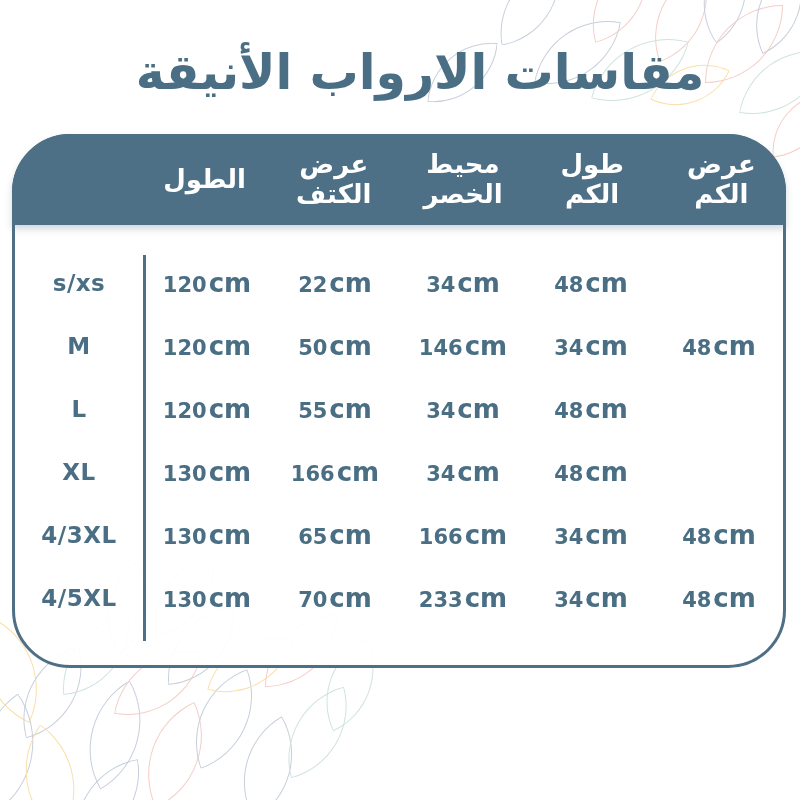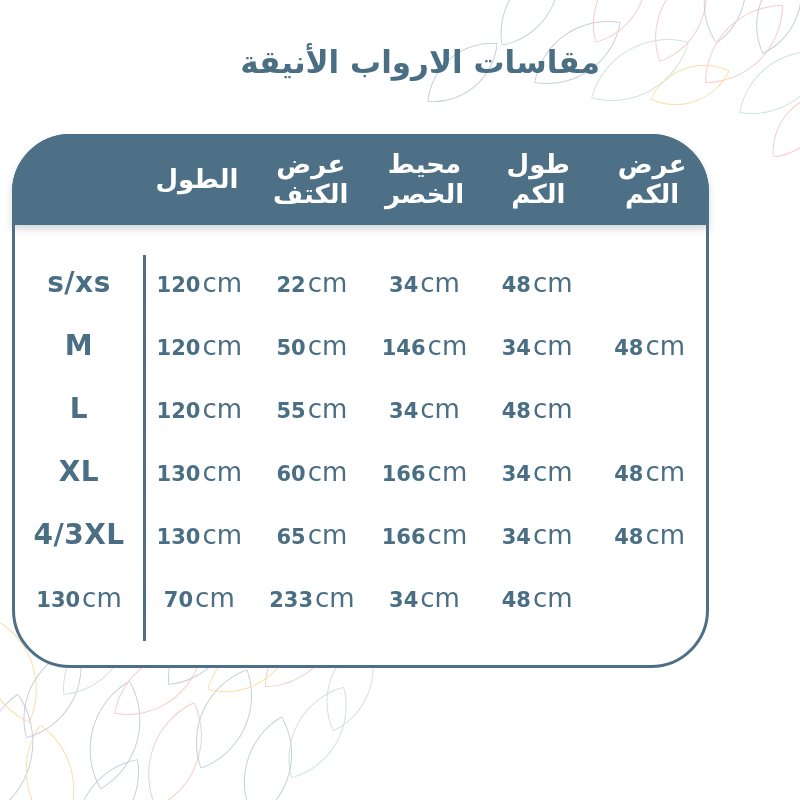--- a/index.html
+++ b/index.html
@@ -23,32 +23,32 @@
     border-radius:0 100% 0 100%;
     background:transparent;
   }
   
   .page-title{
     position:absolute;
     z-index:2;
     top:44px;left:0;right:0;
     text-align:center;
     direction:rtl;
-    font-size:31px;
+    font-size:49px;
     font-weight:bold;
     color:var(--text);
     letter-spacing:0;
     margin-left:40px;
   }
   
   .size-card{
     position:absolute;
     z-index:1;
     left:12px;top:134px;
-    width:697px;height:534px;
+    width:774px;height:534px;
     border:3px solid var(--accent);
     border-radius:58px;
     background:rgba(255,255,255,0.93);
   }
   .card-header{
     height:91px;
     margin:-3px -3px 0 -3px;
     background:var(--accent);
     border-radius:58px 58px 0 0;
     display:grid;
@@ -78,29 +78,29 @@
   }
   .trow{
     display:grid;
     grid-template-columns:128px repeat(5,1fr);
     align-items:center;
     height:63px;
   }
   .cell{text-align:center;color:var(--text);}
   .size{
     font-weight:bold;
-    font-size:28px;
+    font-size:23px;
     letter-spacing:0.5px;
   }
   .num{
     font-weight:bold;
     font-size:21px;
   }
   .unit{
-    font-weight:normal;
+    font-weight:bold;
     font-size:26px;
     margin-left:2px;
   }
 </style>
 </head>
 <body>
 
 <div id="leaves">
     <div class="leaf" style="left: 495px; top: -30px; width: 70px; height: 70px; border-color: rgb(198, 207, 220); transform: rotate(80deg);"></div>
     <div class="leaf" style="left: 540px; top: 15px; width: 75px; height: 75px; border-color: rgb(198, 207, 220); transform: rotate(100deg);"></div>
@@ -184,36 +184,36 @@
       <div class="cell size">L</div>
       <div class="cell"><span class="num">120</span><span class="unit">cm</span></div>
       <div class="cell"><span class="num">55</span><span class="unit">cm</span></div>
       <div class="cell"><span class="num">34</span><span class="unit">cm</span></div>
       <div class="cell"><span class="num">48</span><span class="unit">cm</span></div>
     </div>
 
     <div class="trow">
       <div class="cell size">XL</div>
       <div class="cell"><span class="num">130</span><span class="unit">cm</span></div>
-      <div class="cell"><span class="num">60</span><span class="unit">cm</span></div>
       <div class="cell"><span class="num">166</span><span class="unit">cm</span></div>
       <div class="cell"><span class="num">34</span><span class="unit">cm</span></div>
       <div class="cell"><span class="num">48</span><span class="unit">cm</span></div>
     </div>
 
     <div class="trow">
       <div class="cell size">4/3XL</div>
       <div class="cell"><span class="num">130</span><span class="unit">cm</span></div>
       <div class="cell"><span class="num">65</span><span class="unit">cm</span></div>
       <div class="cell"><span class="num">166</span><span class="unit">cm</span></div>
       <div class="cell"><span class="num">34</span><span class="unit">cm</span></div>
       <div class="cell"><span class="num">48</span><span class="unit">cm</span></div>
     </div>
 
     <div class="trow">
+      <div class="cell size">4/5XL</div>
       <div class="cell"><span class="num">130</span><span class="unit">cm</span></div>
       <div class="cell"><span class="num">70</span><span class="unit">cm</span></div>
       <div class="cell"><span class="num">233</span><span class="unit">cm</span></div>
       <div class="cell"><span class="num">34</span><span class="unit">cm</span></div>
       <div class="cell"><span class="num">48</span><span class="unit">cm</span></div>
     </div>
   </div>
 </div>
 
 </body></html>

